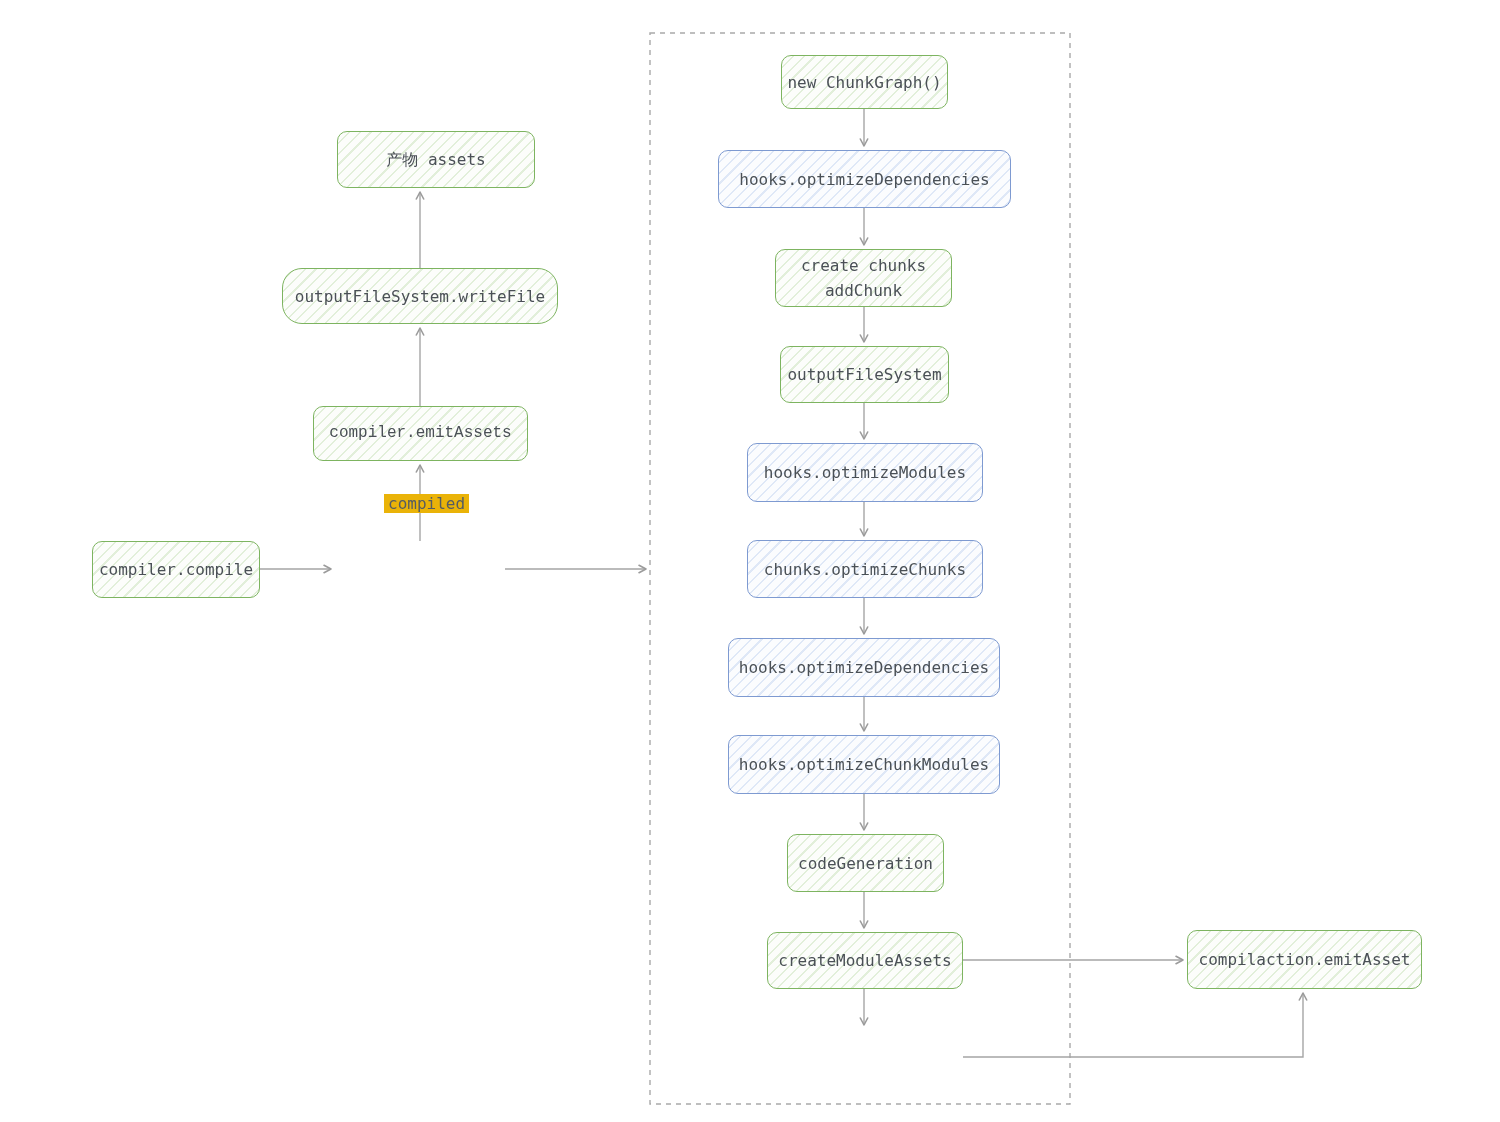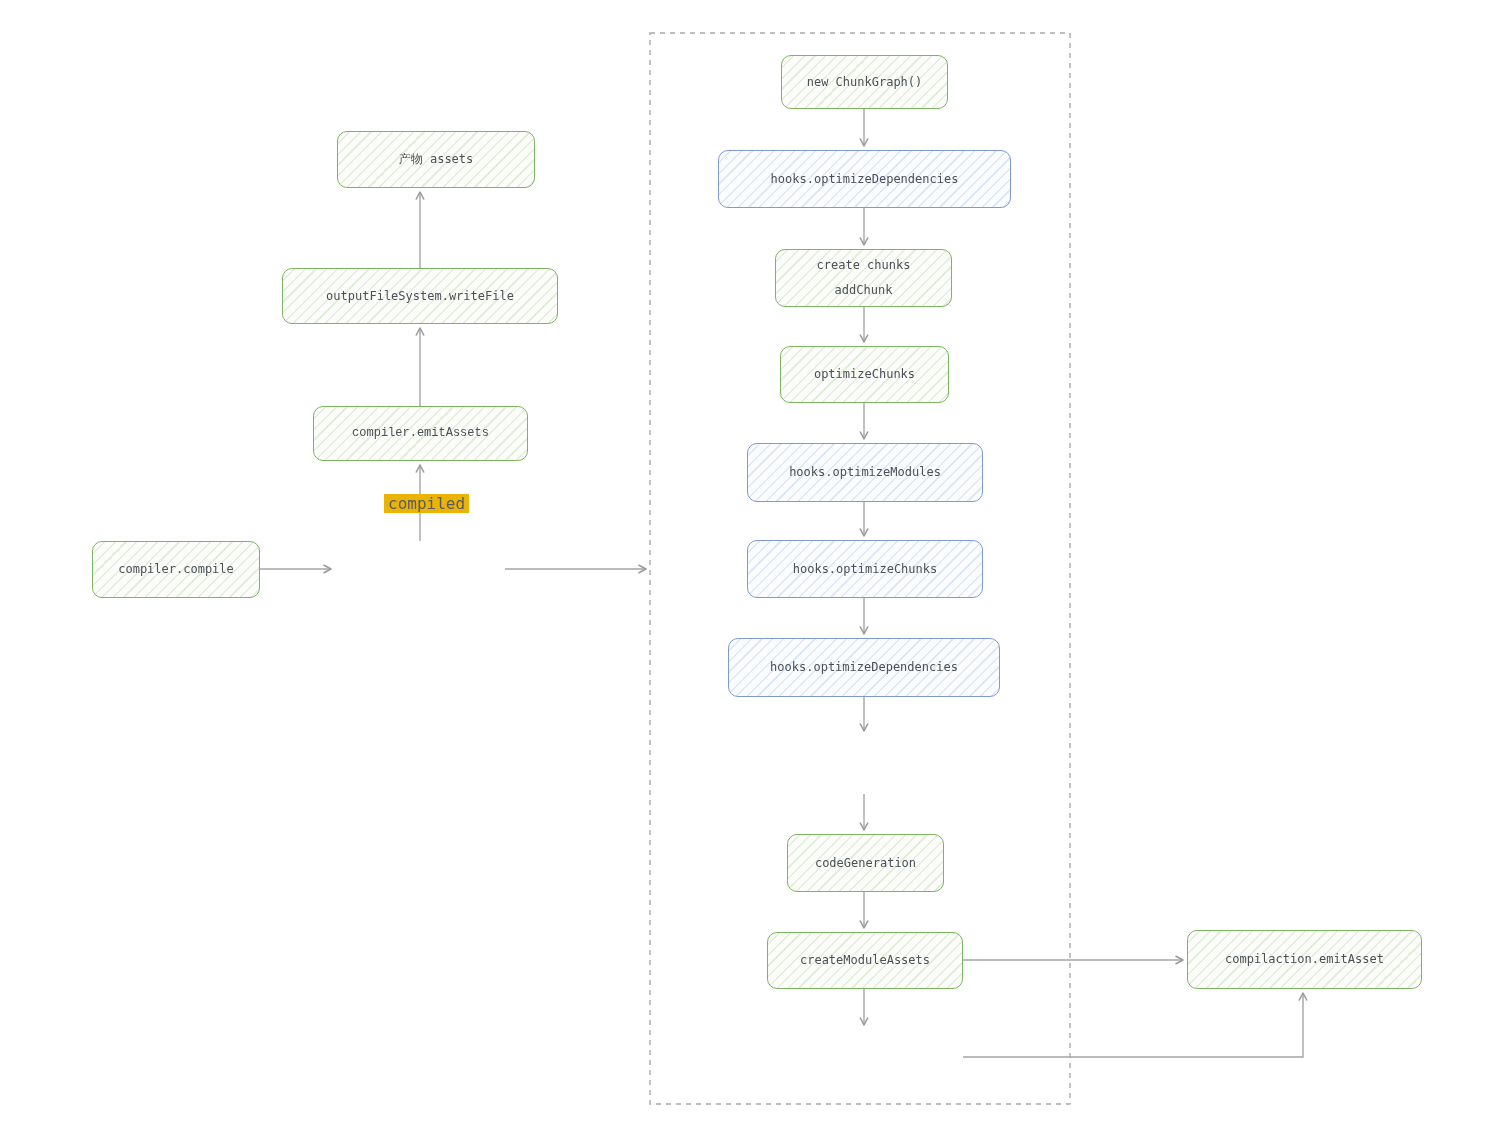--- a/index.html
+++ b/index.html
@@ -21,21 +21,21 @@
     font-family:"DejaVu Sans Mono","Liberation Mono",monospace;
     overflow:hidden;
   }
   .node{
     position:absolute;
     box-sizing:border-box;
     display:flex;
     flex-direction:column;
     align-items:center;
     justify-content:center;
-    font-size:12px;
+    font-size:16px;
     line-height:25px;
     color:var(--text-color);
     border-radius:10px;
     white-space:nowrap;
     z-index:2;
   }
   .node.green{
     border:1.6px solid var(--green-border);
     background-color:var(--green-bg);
     background-image:repeating-linear-gradient(135deg,
@@ -58,21 +58,21 @@
     z-index:3;
     background:#eab308;
     padding:0 4px;
     font-size:16px;
     color:#565c62;
   }
   
   #n-compiler-compile        {left:92px;  top:541px; width:168px; height:57px;}
   #n-compilaction-seal       {left:335px; top:541px; width:170px; height:58px;}
   #n-compiler-emitassets     {left:313px; top:406px; width:215px; height:55px;font-family:Liberation Mono, monospace;}
-  #n-outputfs-writefile      {left:282px; top:268px; width:276px; height:56px;}
+  #n-outputfs-writefile      {left:282px; top:268px; width:276px; height:56px;border-radius:20px;}
   #n-assets                  {left:337px; top:131px; width:198px; height:57px;}
   #n-new-chunkgraph          {left:781px; top:55px;  width:167px; height:54px;}
   #n-opt-dependencies-1      {left:718px; top:150px; width:293px; height:58px;}
   #n-create-chunks           {left:775px; top:249px; width:177px; height:58px;}
   #n-buildchunkgraph         {left:780px; top:346px; width:169px; height:57px;}
   #n-opt-modules             {left:747px; top:443px; width:236px; height:59px;}
   #n-opt-chunks              {left:747px; top:540px; width:236px; height:58px;}
   #n-opt-dependencies-2      {left:728px; top:638px; width:272px; height:59px;}
   #n-opt-chunkmodules        {left:728px; top:735px; width:272px; height:59px;}
   #n-codegeneration          {left:787px; top:834px; width:157px; height:58px;text-align:center;}
@@ -132,28 +132,29 @@
 
   <div class="node green" id="n-new-chunkgraph">new ChunkGraph()</div>
 
   <div class="node blue" id="n-opt-dependencies-1">hooks.optimizeDependencies</div>
 
   <div class="node green" id="n-create-chunks">
     <span>create chunks</span>
     <span>addChunk</span>
   </div>
 
-  <div class="node green" id="n-buildchunkgraph">optimizeChunks</div>
+  <div class="node green" id="n-buildchunkgraph">outputFileSystem</div>
 
   <div class="node blue" id="n-opt-modules">hooks.optimizeModules</div>
 
-  <div class="node blue" id="n-opt-chunks">hooks.optimizeChunks</div>
+  <div class="node blue" id="n-opt-chunks">chunks.optimizeChunks</div>
 
   <div class="node blue" id="n-opt-dependencies-2">hooks.optimizeDependencies</div>
 
+  <div class="node blue" id="n-opt-chunkmodules">hooks.optimizeChunkModules</div>
 
   <div class="node green" id="n-codegeneration">codeGeneration</div>
 
   <div class="node green" id="n-createmoduleassets">createModuleAssets</div>
 
 
   <div class="node green" id="n-compilaction-emitasset">compilaction.emitAsset</div>
 
 </div>
 

